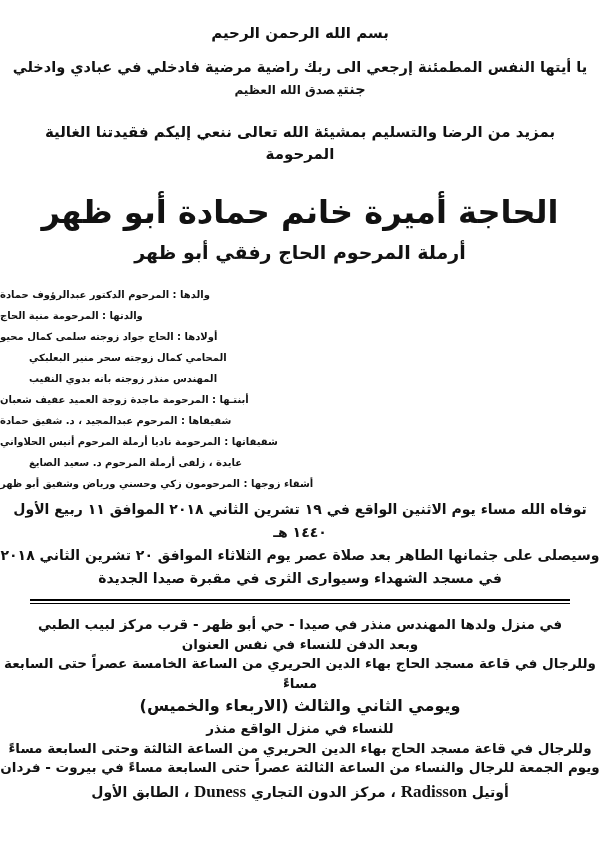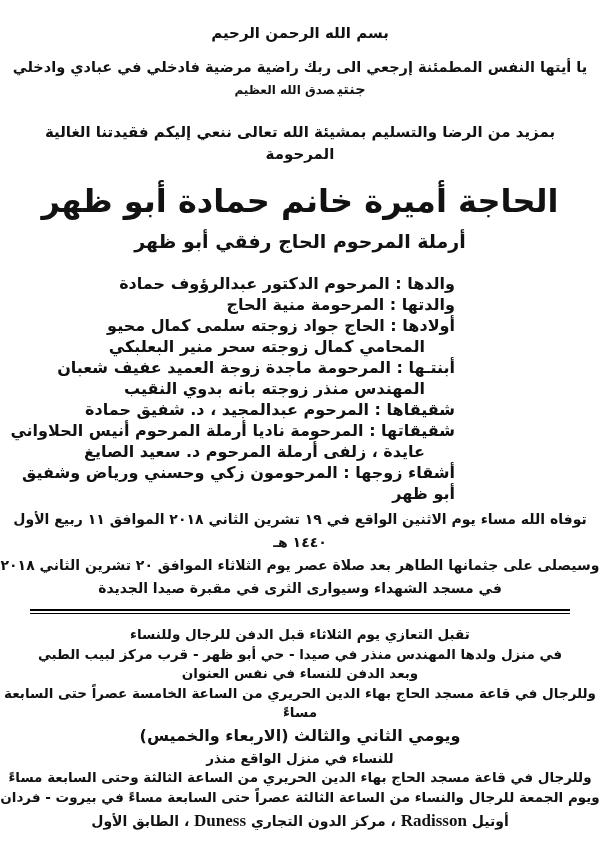--- a/index.html
+++ b/index.html
@@ -13,27 +13,27 @@
     overflow: hidden;
   }
   .page { width: 600px; height: 849px; padding-top: 22px; }
   .center { text-align: center; }
 
   .basmala { font-size: 15px; line-height: 22px; margin-bottom: 12px; }
   .verse-line { font-size: 14.5px; line-height: 22px; margin-bottom: 20px; }
   .verse-suffix { font-size: 12px; margin-right: 3px; }
 
   .intro { font-size: 15px; line-height: 22px; }
-  .deceased-name { font-size: 32px; line-height: 50px; margin-top: 11px; font-weight: bold; }
+  .deceased-name { font-size: 32px; line-height: 50px; margin-top: 22px; font-weight: bold; }
   .widow { font-size: 19px; line-height: 30px; }
 
   .family {
     margin: 17px 145px 0 0;
-    font-size: 16px; line-height: 21px;
-    text-align: right;
+    font-size: 10px; line-height: 21px;
+    text-align: left;
   }
   .fam-row.indent { padding-right: 30px; margin-left: 29px; }
   .fam-label:not(:empty)::after { content: " : "; }
 
   .dates { margin-top: 4px; font-size: 14px; line-height: 23px; }
 
   .divider {
     width: 540px; height: 5px;
     margin: 9px auto 0 auto;
     border-top: 2.5px solid #000;
@@ -58,38 +58,37 @@
   <div class="intro center">المرحومة</div>
 
   <h1 class="deceased-name center">الحاجة أميرة خانم حمادة أبو ظهر</h1>
   <div class="widow center">أرملة المرحوم الحاج رفقي أبو ظهر</div>
 
   <div class="family">
     <div class="fam-row"><span class="fam-label">والدها</span><span>المرحوم الدكتور عبدالرؤوف حمادة</span></div>
     <div class="fam-row"><span class="fam-label">والدتها</span><span>المرحومة منية الحاج</span></div>
     <div class="fam-row"><span class="fam-label">أولادها</span><span>الحاج جواد زوجته سلمى كمال محيو</span></div>
     <div class="fam-row indent"><span class="fam-label"></span><span>المحامي كمال زوجته سحر منير البعلبكي</span></div>
+    <div class="fam-row indent"><span class="fam-label"></span><span>المهندس منذر زوجته بانه بدوي النقيب</span></div>
     <div class="fam-row"><span class="fam-label">أبنتـها</span><span>المرحومة ماجدة زوجة العميد عفيف شعبان</span></div>
-    <div class="fam-row indent"><span class="fam-label"></span><span>المهندس منذر زوجته بانه بدوي النقيب</span></div>
     <div class="fam-row"><span class="fam-label">شقيقاها</span><span>المرحوم عبدالمجيد ، د. شفيق حمادة</span></div>
     <div class="fam-row"><span class="fam-label">شقيقاتها</span><span>المرحومة ناديا أرملة المرحوم أنيس الحلاواني</span></div>
     <div class="fam-row indent"><span class="fam-label"></span><span>عايدة ، زلفى أرملة المرحوم د. سعيد الصايغ</span></div>
     <div class="fam-row"><span class="fam-label">أشقاء زوجها</span><span>المرحومون زكي وحسني ورياض وشفيق أبو ظهر</span></div>
   </div>
 
   <div class="dates center">
     <div>توفاه الله مساء يوم الاثنين الواقع في ١٩ تشرين الثاني ٢٠١٨ الموافق ١١ ربيع الأول ١٤٤٠ هـ</div>
     <div>وسيصلى على جثمانها الطاهر بعد صلاة عصر يوم الثلاثاء الموافق ٢٠ تشرين الثاني ٢٠١٨</div>
     <div>في مسجد الشهداء وسيوارى الثرى في مقبرة صيدا الجديدة</div>
   </div>
 
   <div class="divider"></div>
 
   <div class="condolences center">
-    <div>تقبل التعازي يوم الثلاثاء قبل الدفن للرجال وللنساء</div>
     <div>في منزل ولدها المهندس منذر في صيدا - حي أبو ظهر - قرب مركز لبيب الطبي</div>
     <div>وبعد الدفن للنساء في نفس العنوان</div>
     <div>وللرجال في قاعة مسجد الحاج بهاء الدين الحريري من الساعة الخامسة عصراً حتى السابعة مساءً</div>
     <div class="days-heading">ويومي الثاني والثالث (الاربعاء والخميس)</div>
     <div>للنساء في منزل الواقع منذر</div>
     <div>وللرجال في قاعة مسجد الحاج بهاء الدين الحريري من الساعة الثالثة وحتى السابعة مساءً</div>
     <div>ويوم الجمعة للرجال والنساء من الساعة الثالثة عصراً حتى السابعة مساءً في بيروت - فردان</div>
     <div class="venue-line">
       <span>أوتيل</span>
       <span class="latin-name">Radisson</span>

